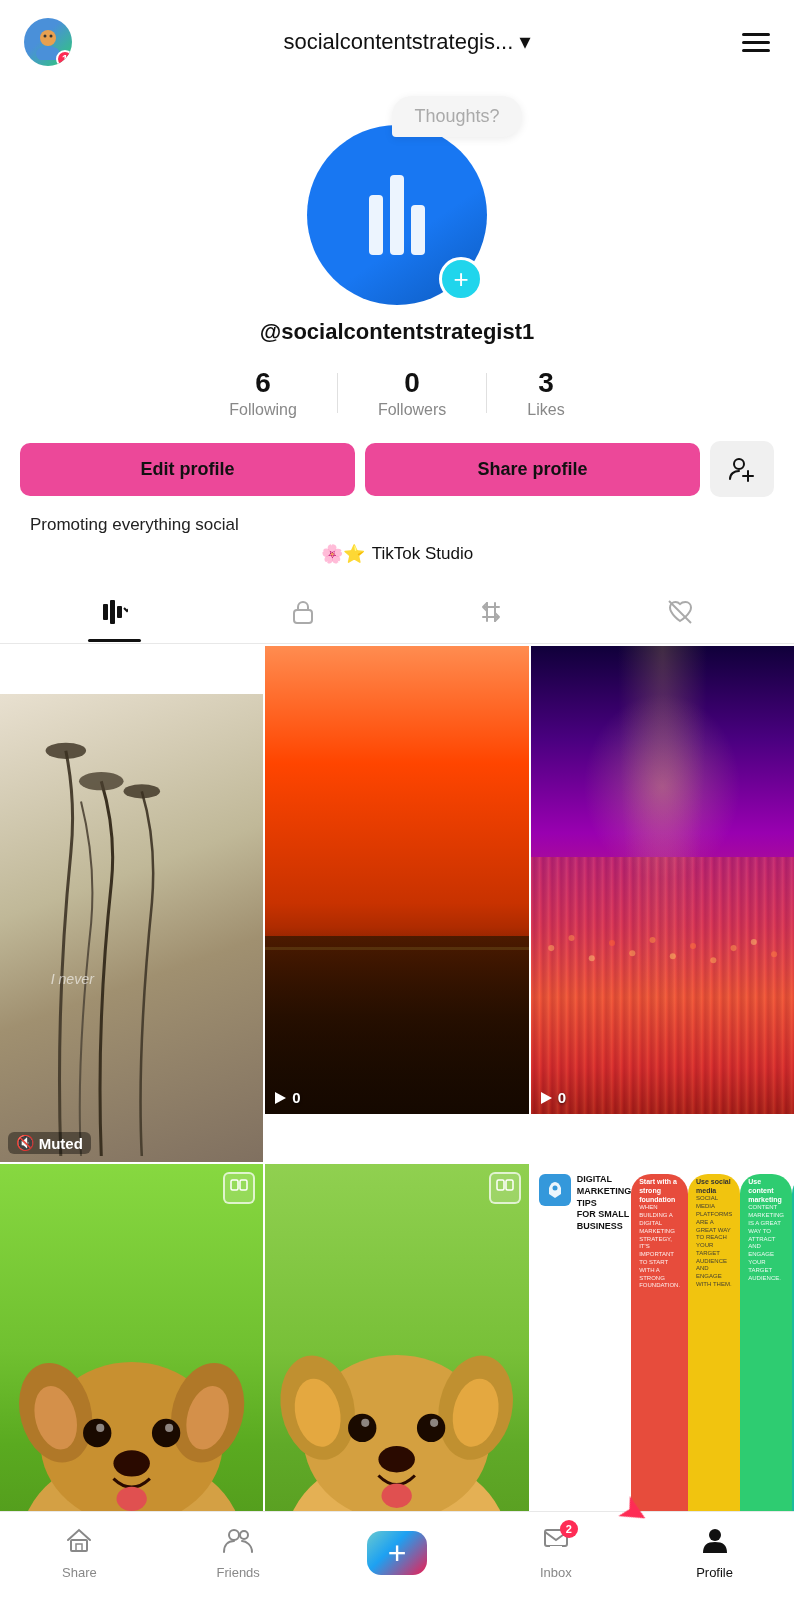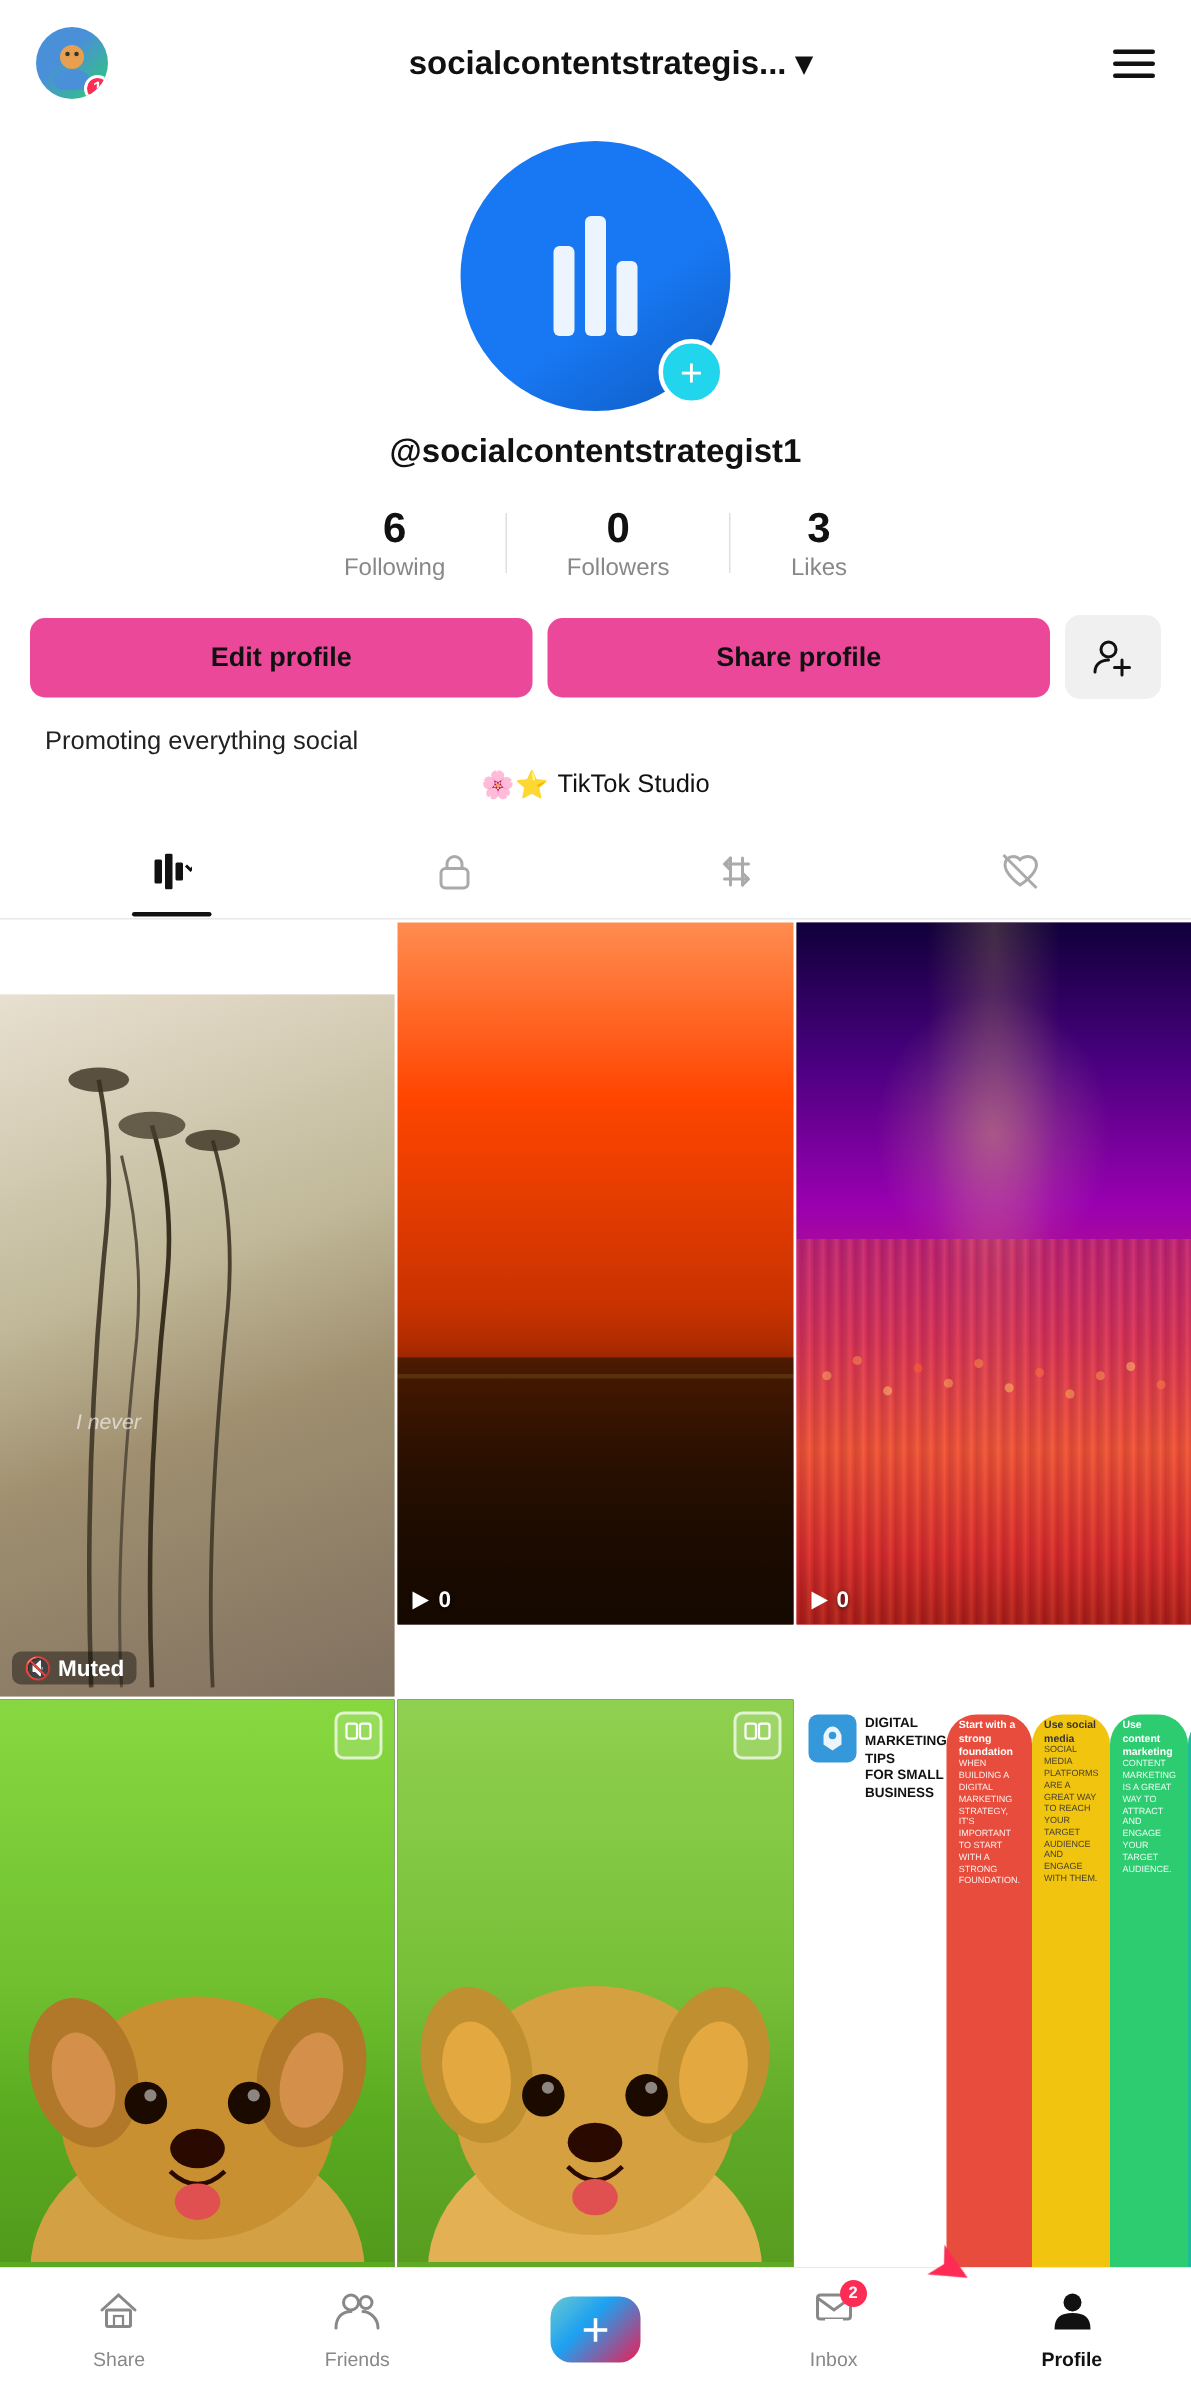--- a/index.html
+++ b/index.html
@@ -16,21 +16,21 @@
     
     .top-nav {
       display: flex;
       align-items: center;
       justify-content: space-between;
       padding: 18px 24px 10px;
       position: relative;
     }
     .top-nav-title {
       font-size: 22px;
-      font-weight: 700;
+      font-weight: 400;
       color: #111;
       flex: 1;
       text-align: center;
     }
     .top-nav-title span {
       color: #111;
     }
     .nav-avatar {
       width: 48px;
       height: 48px;
@@ -359,21 +359,21 @@
     .nav-item {
       display: flex; flex-direction: column; align-items: center;
       gap: 4px;
       cursor: pointer;
       min-width: 80px;
     }
     .nav-item-label {
       font-size: 13px;
       color: #888;
     }
-    .nav-item.active .nav-item-label { color: #111; font-weight: 700; }
+    .nav-item.active .nav-item-label { color: #111; font-weight: 400; }
     .nav-icon {
       font-size: 26px;
       color: #888;
     }
     .nav-item.active .nav-icon { color: #111; }
     .nav-plus-btn {
       width: 60px; height: 44px;
       background: linear-gradient(135deg, #69c9d0 0%, #1da1f2 40%, #ee1d52 100%);
       border-radius: 14px;
       display: flex; align-items: center; justify-content: center;
@@ -445,20 +445,23 @@
   </div>
 
   <div class="hamburger">
     <span></span>
       <span></span>
       <span></span>
   </div>
 </div>
 
 <div class="thoughts-section">
+  <div class="thoughts-bubble">
+    <span>Thoughts?</span>
+  </div>
 
   <div class="profile-avatar-wrap">
     <div class="profile-avatar">
       <div class="avatar-logo">
         <div class="avatar-logo-bar"></div>
         <div class="avatar-logo-bar"></div>
         <div class="avatar-logo-bar"></div>
       </div>
     </div>
     <div class="add-avatar-btn">+</div>

